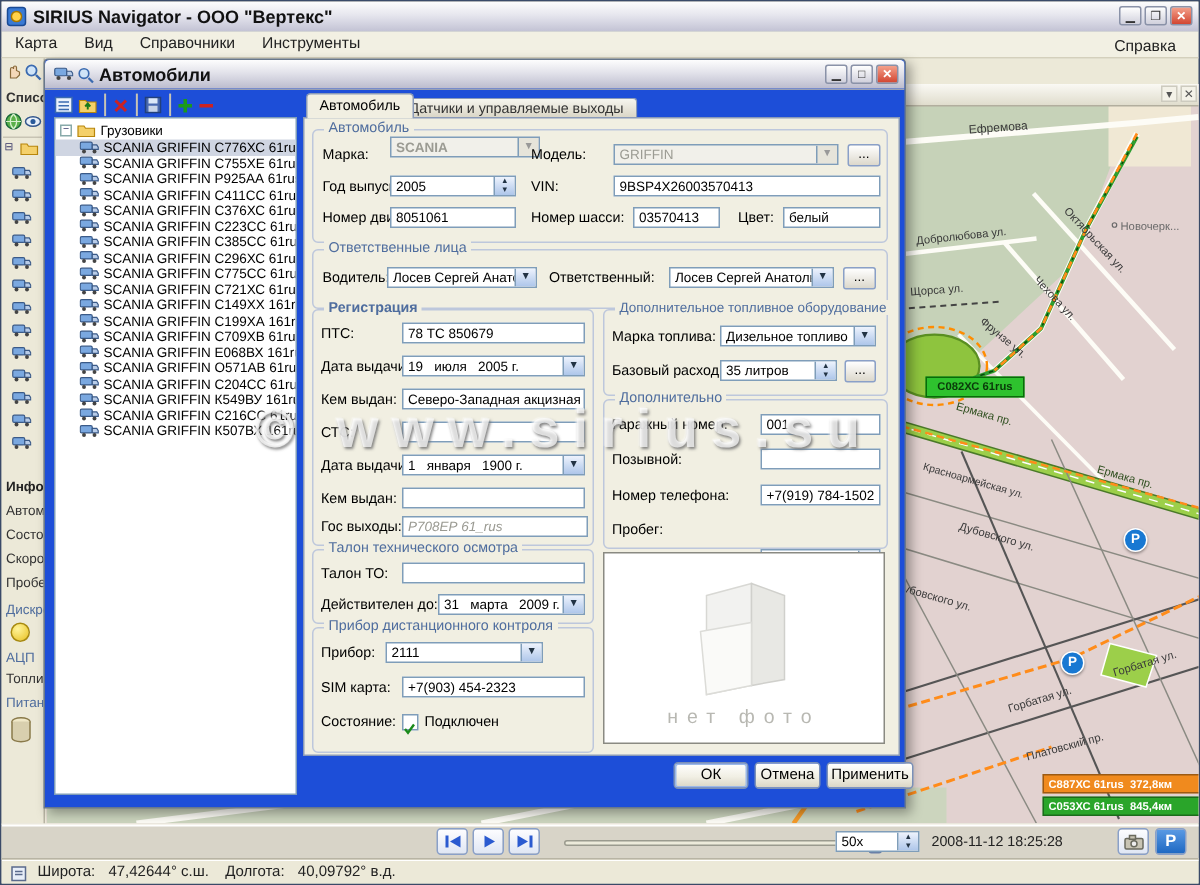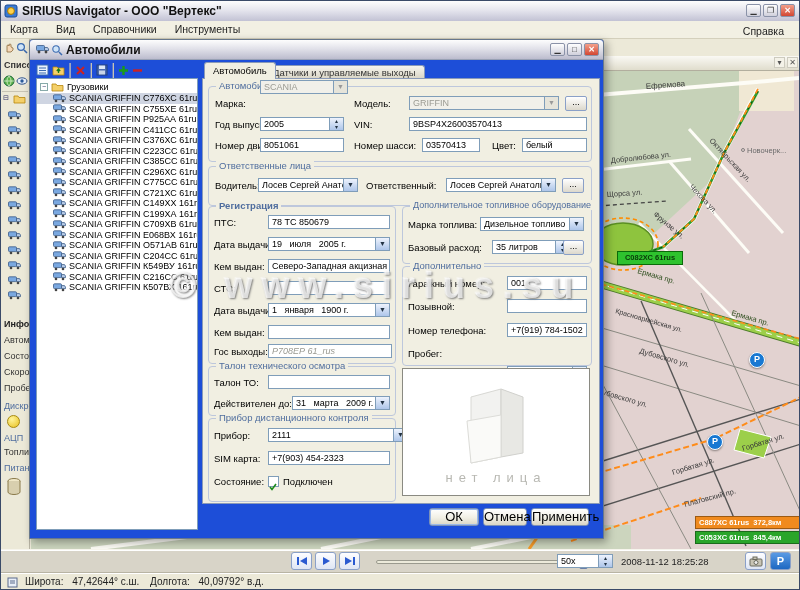--- a/index.html
+++ b/index.html
@@ -50,21 +50,21 @@
   .combo{position:absolute;background:#fff;border:1px solid #7f9db9;height:14px;font-size:9px;box-sizing:border-box;white-space:pre;overflow:hidden;}
   .combo .cv{position:absolute;left:3px;top:1px;right:14px;overflow:hidden;white-space:pre;}
   .combo .ca{position:absolute;right:0;top:0;bottom:0;width:13px;border-left:1px solid #7f9db9;
     background:linear-gradient(#eef3fd,#cddcf3 50%,#aec6ea);font-size:7px;text-align:center;line-height:12px;color:#234;}
   .combo.dis{background:#f1f0ea;color:#9b9b93;}
   .combo.dis .ca{background:#e6e4da;color:#999;}
   .spin .ca{line-height:6px;font-size:6px;}
   .dots-btn{position:absolute;height:15px;border:1px solid #8aa0c8;border-radius:2px;
     background:linear-gradient(#fff,#dcd8cc);font-size:9px;text-align:center;line-height:11px;box-sizing:border-box;}
   .btn{position:absolute;height:18px;border:1px solid #7a90b8;border-radius:3px;
-    background:linear-gradient(180deg,#fff,#f1efe4 55%,#d9d5c5);font-size:13px;text-align:center;line-height:16px;box-sizing:border-box;}
+    background:linear-gradient(180deg,#fff,#f1efe4 55%,#d9d5c5);font-size:10px;text-align:center;line-height:16px;box-sizing:border-box;margin-left:20px;}
   .btn.def{box-shadow:inset 0 0 0 1px #9ab8e8;}
   .tab{position:absolute;border:1px solid #8a9ab8;border-bottom:none;border-radius:3px 3px 0 0;
     font-size:9.5px;padding:0 8px;box-sizing:border-box;white-space:nowrap;}
   .tab.on{background:#f1efe2;height:17px;line-height:16px;z-index:2;}
   .tab.off{background:linear-gradient(#f6f5ee,#d8d4c4);height:14px;line-height:13px;top:25px;color:#333;}
   .tabpage{position:absolute;left:172px;top:38px;width:398px;height:426px;background:#f1efe2;border:1px solid #8a9ab8;box-sizing:border-box;}
   
   .tree-tools{position:absolute;left:6px;top:22px;width:164px;height:16px;display:flex;align-items:center;gap:3px;}
   .tree{position:absolute;left:6px;top:38px;width:162px;height:452px;background:#fff;border:1px solid #7f9db9;
     overflow:hidden;font-size:9px;box-sizing:border-box;}
@@ -543,21 +543,21 @@
         </div>
     </div>
 
     <div class="tab on" style="left:174px;top:22px;">Автомобиль</div>
     <div class="tab off" style="left:234px;">Датчики и управляемые выходы</div>
     <div class="tabpage"></div>
 
     <div class="grp" style="left:178px;top:46px;width:382px;height:74px;"></div>
     <div class="grp-t" style="left:186px;top:40px;">Автомобиль</div>
     <div class="lbl" style="left:185px;top:58px;">Марка:</div>
-    <div class="combo dis" style="left:230px;top:40px;width:88px;"><span class="cv">SCANIA</span><span class="ca">▼</span></div>
+    <div class="combo dis" style="left:230px;top:51px;width:100px;font-weight:bold;"><span class="cv">SCANIA</span><span class="ca">▼</span></div>
     <div class="lbl" style="left:324px;top:58px;">Модель:</div>
     <div class="combo dis" style="left:379px;top:56px;width:150px;"><span class="cv">GRIFFIN</span><span class="ca">▼</span></div>
     <div class="dots-btn" style="left:535px;top:56px;width:22px;">...</div>
     <div class="lbl" style="left:185px;top:79px;">Год выпуска:</div>
     <div class="combo spin" style="left:230px;top:77px;width:84px;"><span class="cv">2005</span><span class="ca">▴<br>▾</span></div>
     <div class="lbl" style="left:324px;top:79px;">VIN:</div>
     <div class="inp" style="left:379px;top:77px;width:178px;">9BSP4X26003570413</div>
     <div class="lbl" style="left:185px;top:100px;">Номер двигателя:</div>
     <div class="inp" style="left:230px;top:98px;width:84px;">8051061</div>
     <div class="lbl" style="left:324px;top:100px;">Номер шасси:</div>
@@ -593,57 +593,57 @@
     <div class="grp" style="left:178px;top:326px;width:186px;height:48px;"></div>
     <div class="grp-t" style="left:186px;top:320px;">Талон технического осмотра</div>
     <div class="lbl" style="left:184px;top:337px;">Талон ТО:</div>
     <div class="inp" style="left:238px;top:335px;width:122px;"></div>
     <div class="lbl" style="left:184px;top:358px;">Действителен до:</div>
     <div class="combo" style="left:262px;top:356px;width:98px;"><span class="cv">31   марта   2009 г.</span><span class="ca">▼</span></div>
 
     <div class="grp" style="left:178px;top:378px;width:186px;height:82px;"></div>
     <div class="grp-t" style="left:186px;top:372px;">Прибор дистанционного контроля</div>
     <div class="lbl" style="left:184px;top:390px;">Прибор:</div>
-    <div class="combo" style="left:238px;top:388px;width:140px;"><span class="cv">2111</span><span class="ca">▼</span></div>
+    <div class="combo" style="left:227px;top:388px;width:105px;"><span class="cv">2111</span><span class="ca">▼</span></div>
     <div class="lbl" style="left:184px;top:413px;">SIM карта:</div>
     <div class="inp" style="left:238px;top:411px;width:122px;">+7(903) 454-2323</div>
     <div class="lbl" style="left:184px;top:436px;">Состояние:</div>
     <div class="abs" style="left:238px;top:436px;width:9px;height:9px;background:#fff;border:1px solid #7f9db9;">
       <svg width="8" height="8" viewBox="0 0 8 8">
           <path d="M1 4 L3 6.5 L7 1" stroke="#1a8a1a" stroke-width="1.6" fill="none"></path>
         </svg>
     </div>
     <div class="lbl" style="left:253px;top:436px;">Подключен</div>
 
     <div class="grp" style="left:372px;top:166px;width:188px;height:56px;"></div>
     <div class="grp-t" style="left:380px;top:160px;font-size:9px;">Дополнительное топливное оборудование</div>
     <div class="lbl" style="left:378px;top:179px;">Марка топлива:</div>
     <div class="combo" style="left:450px;top:177px;width:104px;"><span class="cv">Дизельное топливо</span><span class="ca">▼</span></div>
     <div class="lbl" style="left:378px;top:202px;">Базовый расход:</div>
-    <div class="combo spin" style="left:450px;top:200px;width:78px;margin-left:12px;"><span class="cv">35 литров</span><span class="ca">▴<br>▾</span></div>
+    <div class="combo spin" style="left:450px;top:200px;width:78px;"><span class="cv">35 литров</span><span class="ca">▴<br>▾</span></div>
     <div class="dots-btn" style="left:533px;top:200px;width:21px;">...</div>
 
     <div class="grp" style="left:372px;top:226px;width:188px;height:98px;"></div>
     <div class="grp-t" style="left:380px;top:220px;">Дополнительно</div>
     <div class="lbl" style="left:378px;top:238px;">Гаражный номер:</div>
     <div class="inp" style="left:477px;top:236px;width:80px;">001</div>
     <div class="lbl" style="left:378px;top:261px;">Позывной:</div>
     <div class="inp" style="left:477px;top:259px;width:80px;"></div>
     <div class="lbl" style="left:378px;top:285px;">Номер телефона:</div>
     <div class="inp" style="left:477px;top:283px;width:80px;">+7(919) 784-1502</div>
     <div class="lbl" style="left:378px;top:308px;">Пробег:</div>
     <div class="combo spin" style="left:477px;top:306px;width:80px;margin-top:20px;"><span class="cv">338166 км</span><span class="ca">▴<br>▾</span></div>
 
     <div class="photo">
       <svg style="position:absolute;left:54px;top:12px;" width="80" height="84" viewBox="0 0 80 84">
         <path d="M14 16 L44 8 L44 76 L14 82 Z" fill="#f2f2f0" stroke="#d8d8d4"></path>
         <path d="M44 8 L66 16 L66 72 L44 76 Z" fill="#e8e8e4" stroke="#d0d0cc"></path>
         <path d="M10 40 L44 34 L44 76 L14 82 Z" fill="#fafaf8" stroke="#dcdcd8"></path>
       </svg>
-      <div class="nophoto">нет лица</div>
+      <div class="nophoto">нет фото</div>
     </div>
 
     <div class="btn def" style="left:399px;top:468px;width:50px;">ОК</div>
     <div class="btn" style="left:453px;top:468px;width:44px;">Отмена</div>
     <div class="btn" style="left:501px;top:468px;width:58px;">Применить</div>
   </div>
 
   <div class="watermark">© www.sirius.su</div>
 
   <div class="playbar">

